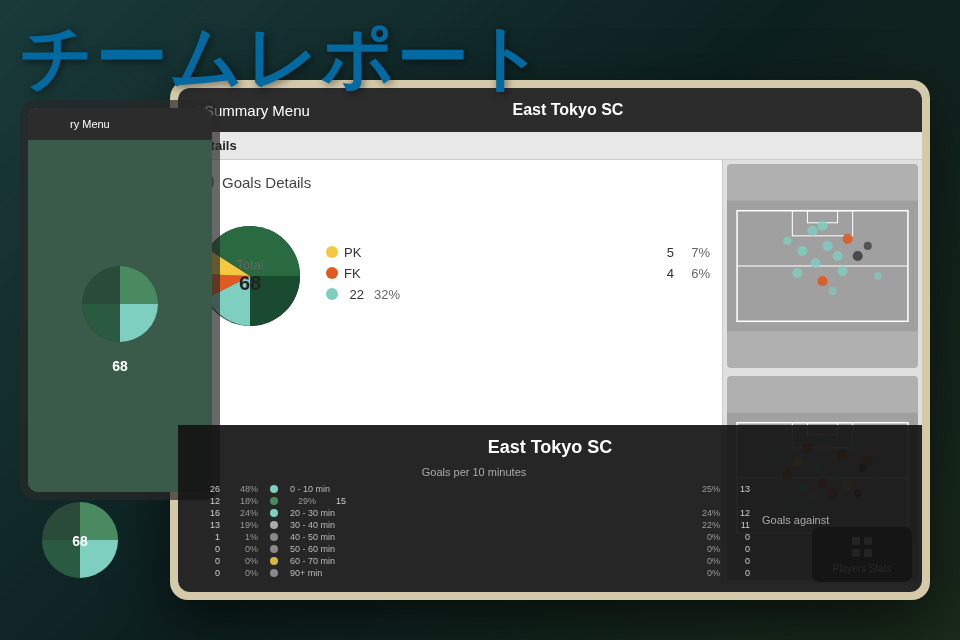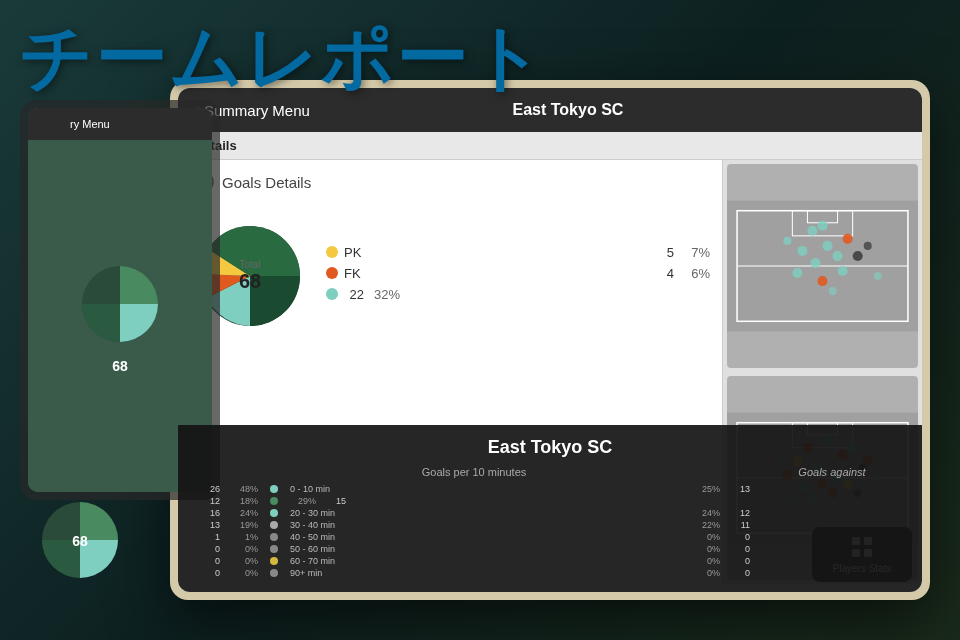--- a/index.html
+++ b/index.html
@@ -131,21 +131,21 @@
       flex-shrink: 0;
     }
     .pie-label {
       position: absolute;
       top: 50%;
       left: 50%;
       transform: translate(-50%, -50%);
       text-align: center;
     }
     .pie-label .total-text {
-      font-size: 10px;
+      font-size: 13px;
       color: #666;
       display: block;
     }
     .pie-label .total-num {
       font-size: 20px;
       font-weight: 700;
       color: #222;
     }
 
     
@@ -270,23 +270,22 @@
     }
     .time-num-right {
       width: 18px;
       text-align: right;
       color: #ccc;
     }
 
     .goals-against-section {
       width: 140px;
       display: flex;
-      flex-direction: column;
-      align-items: center;
-      font-style: italic;
+      flex-direction: row;
+      align-items: center;
     }
 
     
     .small-pie-container {
       position: relative;
       width: 80px;
       height: 80px;
       margin-top: 8px;
     }
     .small-pie-label {

